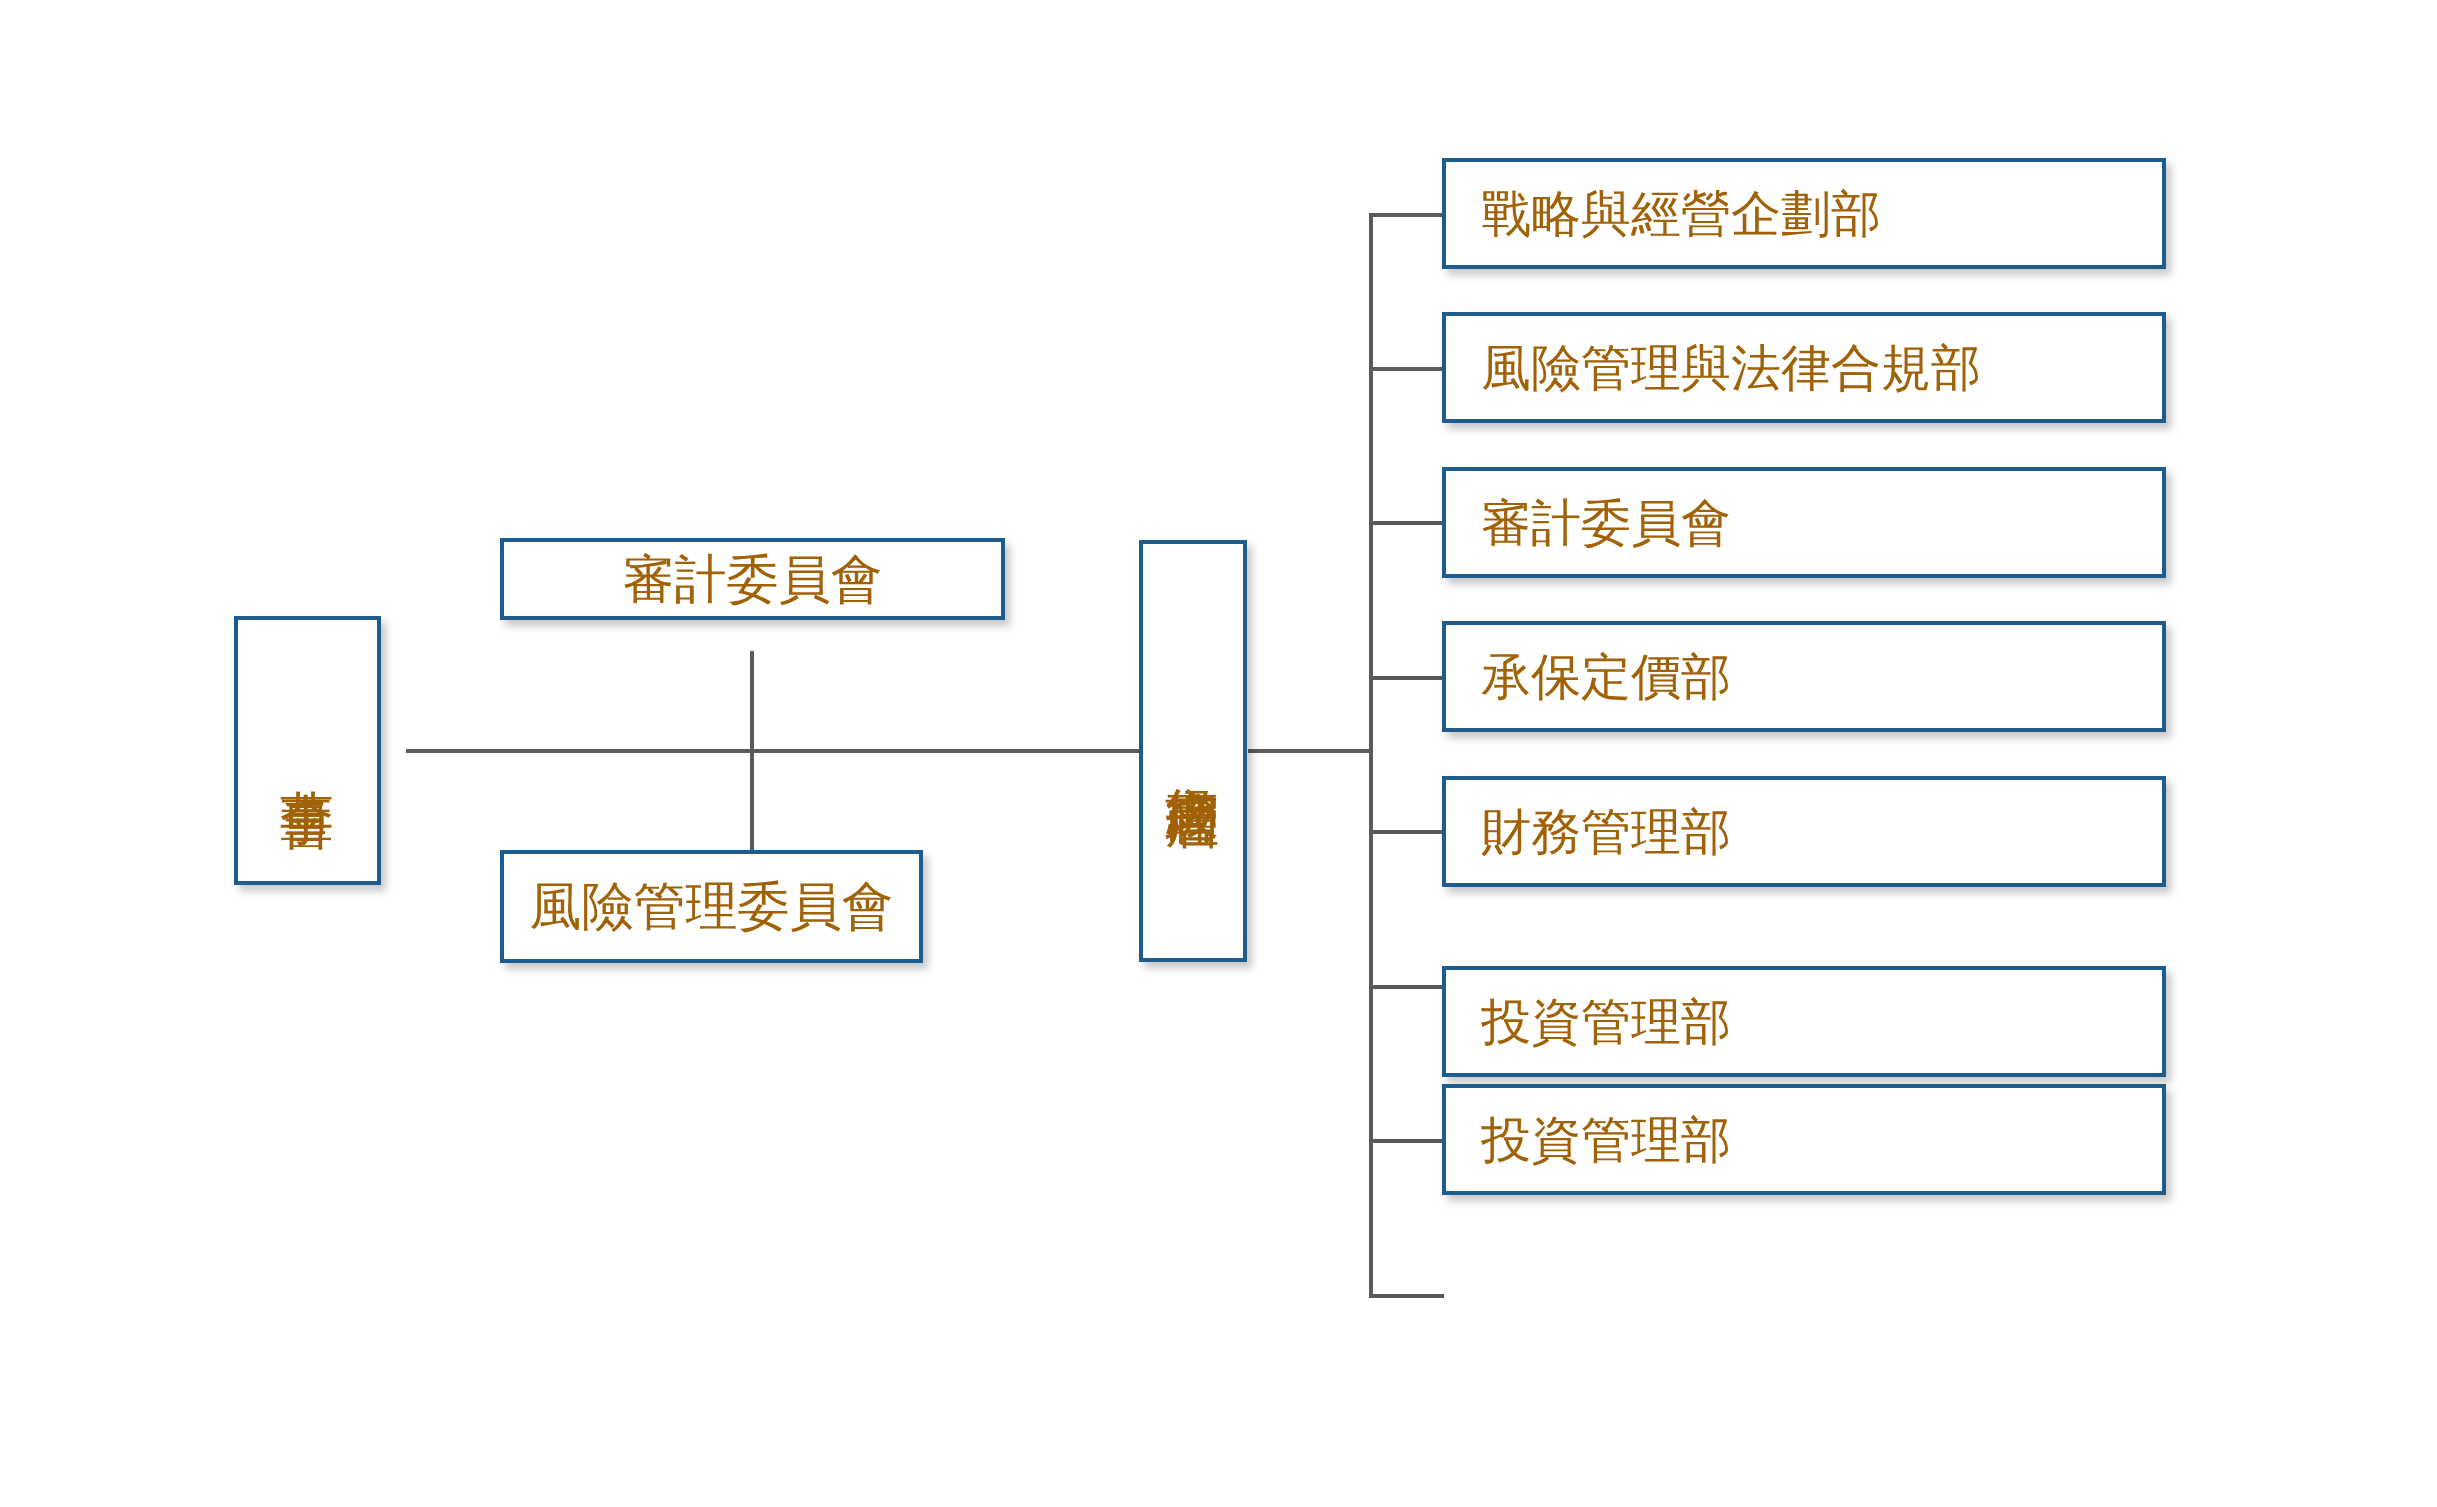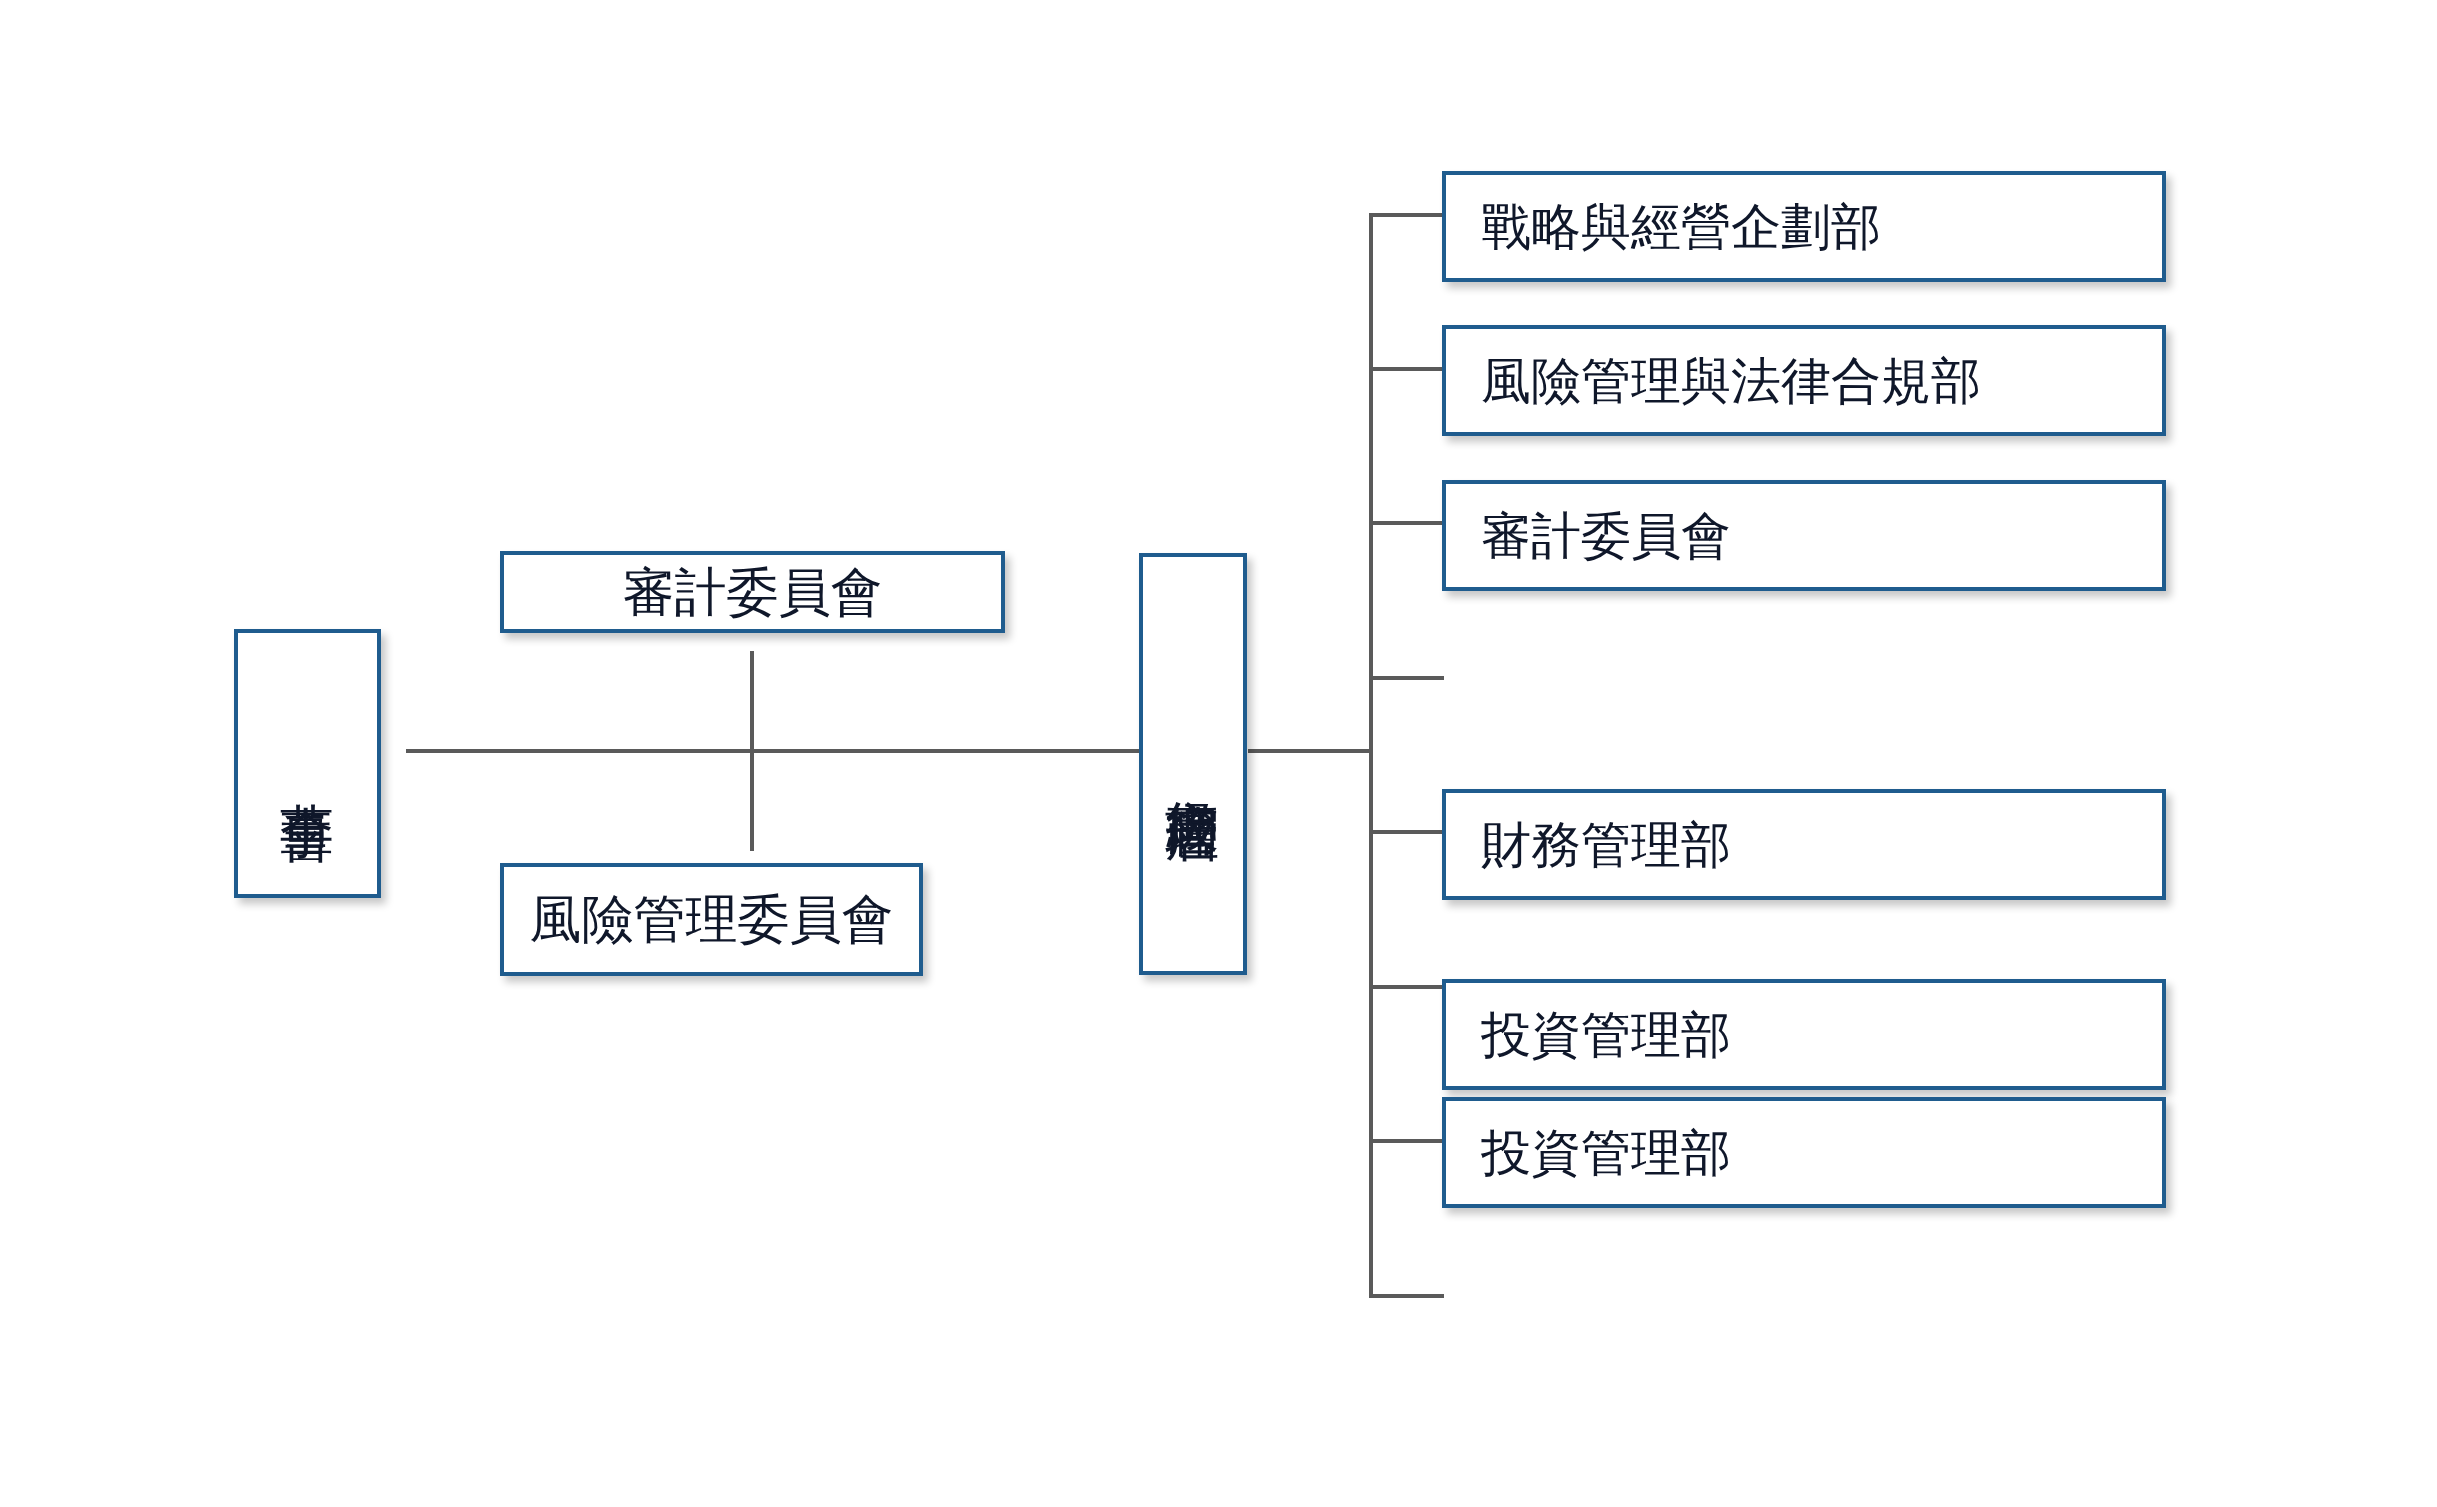--- a/index.html
+++ b/index.html
@@ -21,24 +21,23 @@
   
   .node {
     position: absolute;
     box-sizing: border-box;
     background: #ffffff;
     border: 4.3px solid #1F5C8E;
     box-shadow: 5.2px 6px 7.8px rgba(0,0,0,0.22);
     display: flex;
     align-items: center;
     justify-content: center;
-    color: #0f172a;
+    color: #a16207;
     line-height: 1.12;
     white-space: nowrap;
-    margin-top: 13px;
   }
   
   .node::before {
     content: "";
     position: absolute;
     left: -11.3px; top: -11.3px; right: -11.3px; bottom: -11.3px;
     border: 7px solid #ffffff;
     pointer-events: none;
     z-index: -1;
   }
@@ -143,20 +142,23 @@
 
   <div class="node dept" style="top:158px">
     <span class="node-label">戰略與經營企劃部</span>
   </div>
   <div class="node dept" style="top:312px">
     <span class="node-label">風險管理與法律合規部</span>
   </div>
   <div class="node dept" style="top:467px">
     <span class="node-label">審計委員會</span>
   </div>
+  <div class="node dept" style="top:621px">
+    <span class="node-label">承保定價部</span>
+  </div>
   <div class="node dept" style="top:776px">
     <span class="node-label">財務管理部</span>
   </div>
   <div class="node dept" style="top:966px">
     <span class="node-label">投資管理部</span>
   </div>
   <div class="node dept" style="top:1084px">
     <span class="node-label">投資管理部</span>
   </div>
 

